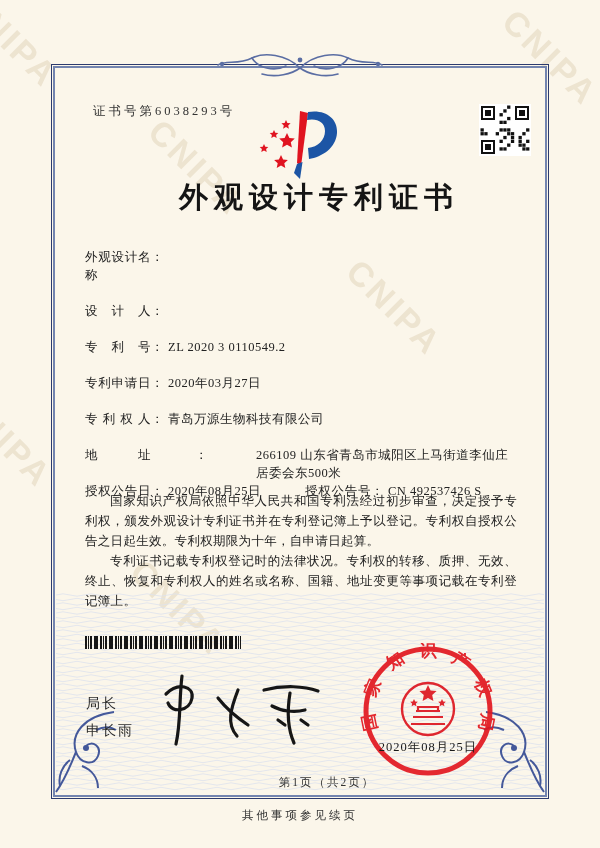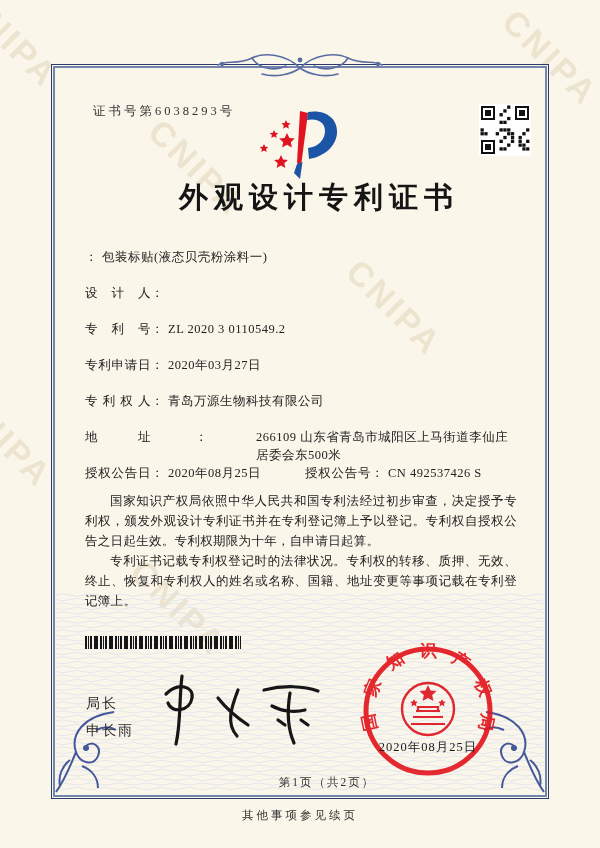--- a/index.html
+++ b/index.html
@@ -184,22 +184,22 @@
       <rect x="24.3" y="43.3" width="3.3" height="3.3"></rect>
       <rect x="43.3" y="43.3" width="3.3" height="3.3"></rect>
       <rect x="47.1" y="43.3" width="3.3" height="3.3"></rect>
     </g>
 </svg>
 
 <div class="title">外观设计专利证书</div>
 
 <div class="fields">
   <div class="row">
-      <span class="colon">：</span>
-    <span class="val">包装标贴(液态贝壳粉涂料一)</span>
+    <span class="lbl">外观设计名称</span>
+      <span class="colon">：</span>
   </div>
   <div class="row">
     <span class="lbl">设计人</span>
       <span class="colon">：</span>
   </div>
   <div class="row">
     <span class="lbl">专利号</span>
       <span class="colon">：</span>
     <span class="val">ZL 2020 3 0110549.2</span>
   </div>

